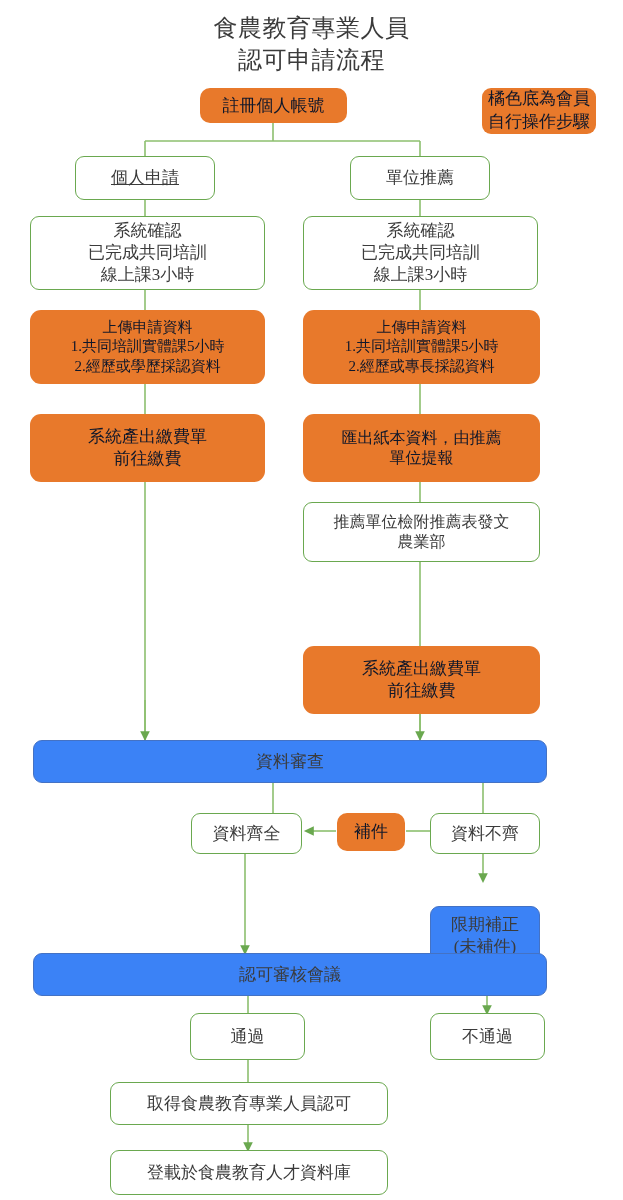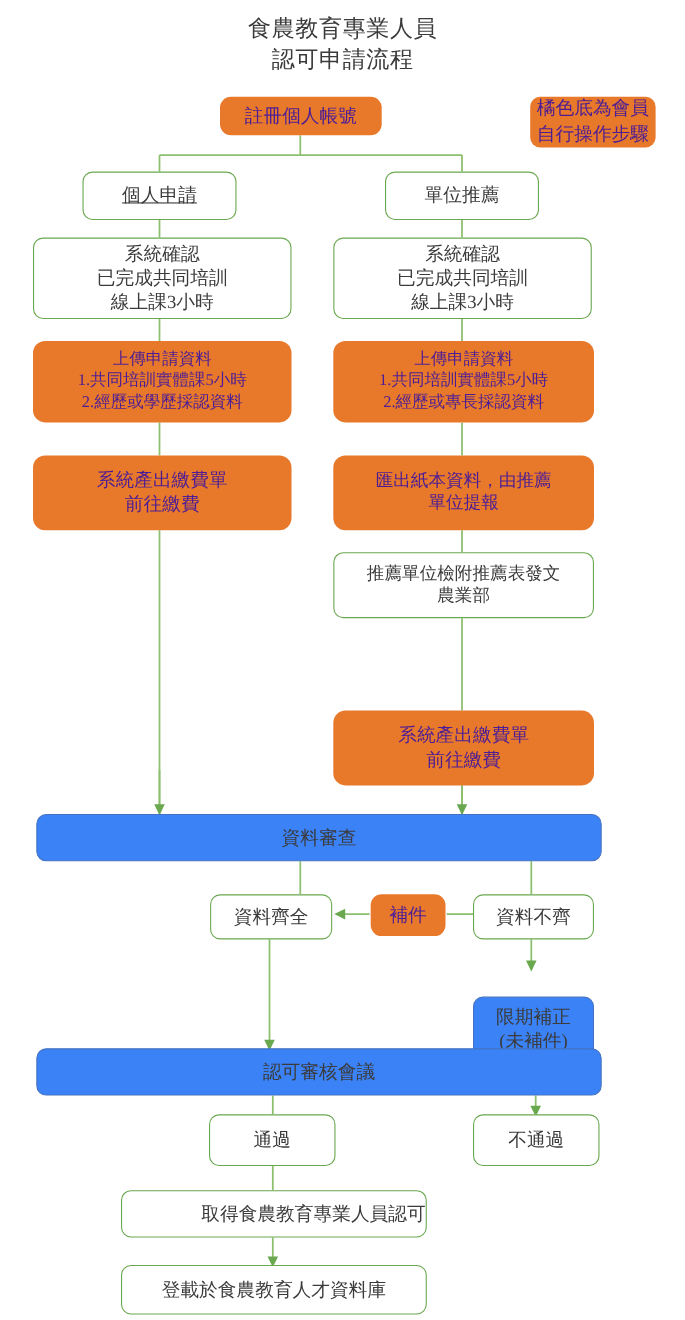--- a/index.html
+++ b/index.html
@@ -3,29 +3,29 @@
 <meta charset="utf-8">
 <style>
   html,body{margin:0;padding:0;background:#ffffff;}
   body{width:623px;height:1200px;position:relative;
        font-family:"Liberation Serif","DejaVu Serif",serif;color:#3b3b3b;
        overflow:hidden;}
   #canvas{position:absolute;left:0;top:0;width:623px;height:1200px;}
   svg.lines{position:absolute;left:0;top:0;width:623px;height:1200px;pointer-events:none;}
 
   .title{position:absolute;width:100%;text-align:center;top:12px;
-         font-size:21px;line-height:1.35;color:#3b3b3b;letter-spacing:.5px;}
+         font-size:24px;line-height:1.35;color:#3b3b3b;letter-spacing:.5px;}
   .title span{display:block;}
 
   .node{position:absolute;box-sizing:border-box;display:flex;
         align-items:center;justify-content:center;text-align:center;
         border-radius:9px;line-height:1.28;}
   .green{border:1.6px solid #6aa84f;background:#ffffff;color:#3b3b3b;}
   .blue{border:1.8px solid #4472c4;background:#3b82f6;color:#3b3b3b;}
-  .orange{border:none;background:#e8792b;color:#4c1d95;border-radius:10px;}
+  .orange{border:none;background:#e8792b;color:#0f172a;border-radius:10px;}
   .orange.soft{border-radius:11px;}
   .fs17{font-size:17px;}
   .fs16{font-size:16px;font-family:Liberation Serif, serif;}
   .fs15{font-size:15px;}
   .nowrap{white-space:pre-line;}
   .legend{font-size:17px;line-height:1.35;border-radius:9px;}
 </style>
 </head>
 <body>
 
@@ -177,21 +177,21 @@
   </div>
 
   <div class="node green fs17" style="left:190px;top:1013px;width:115px;height:47px;">
     <span class="nowrap">通過</span>
   </div>
 
   <div class="node green fs17" style="left:430px;top:1013px;width:115px;height:47px;">
     <span class="nowrap">不通過</span>
   </div>
 
-  <div class="node green fs17" style="left:110px;top:1082px;width:278px;height:43px;justify-content:flex-end;">
+  <div class="node green fs17" style="left:110px;top:1082px;width:278px;height:43px;">
     <span class="nowrap">取得食農教育專業人員認可</span>
   </div>
 
   <div class="node green fs17" style="left:110px;top:1150px;width:278px;height:45px;">
     <span class="nowrap">登載於食農教育人才資料庫</span>
   </div>
 
 </div>
 
 </body></html>

